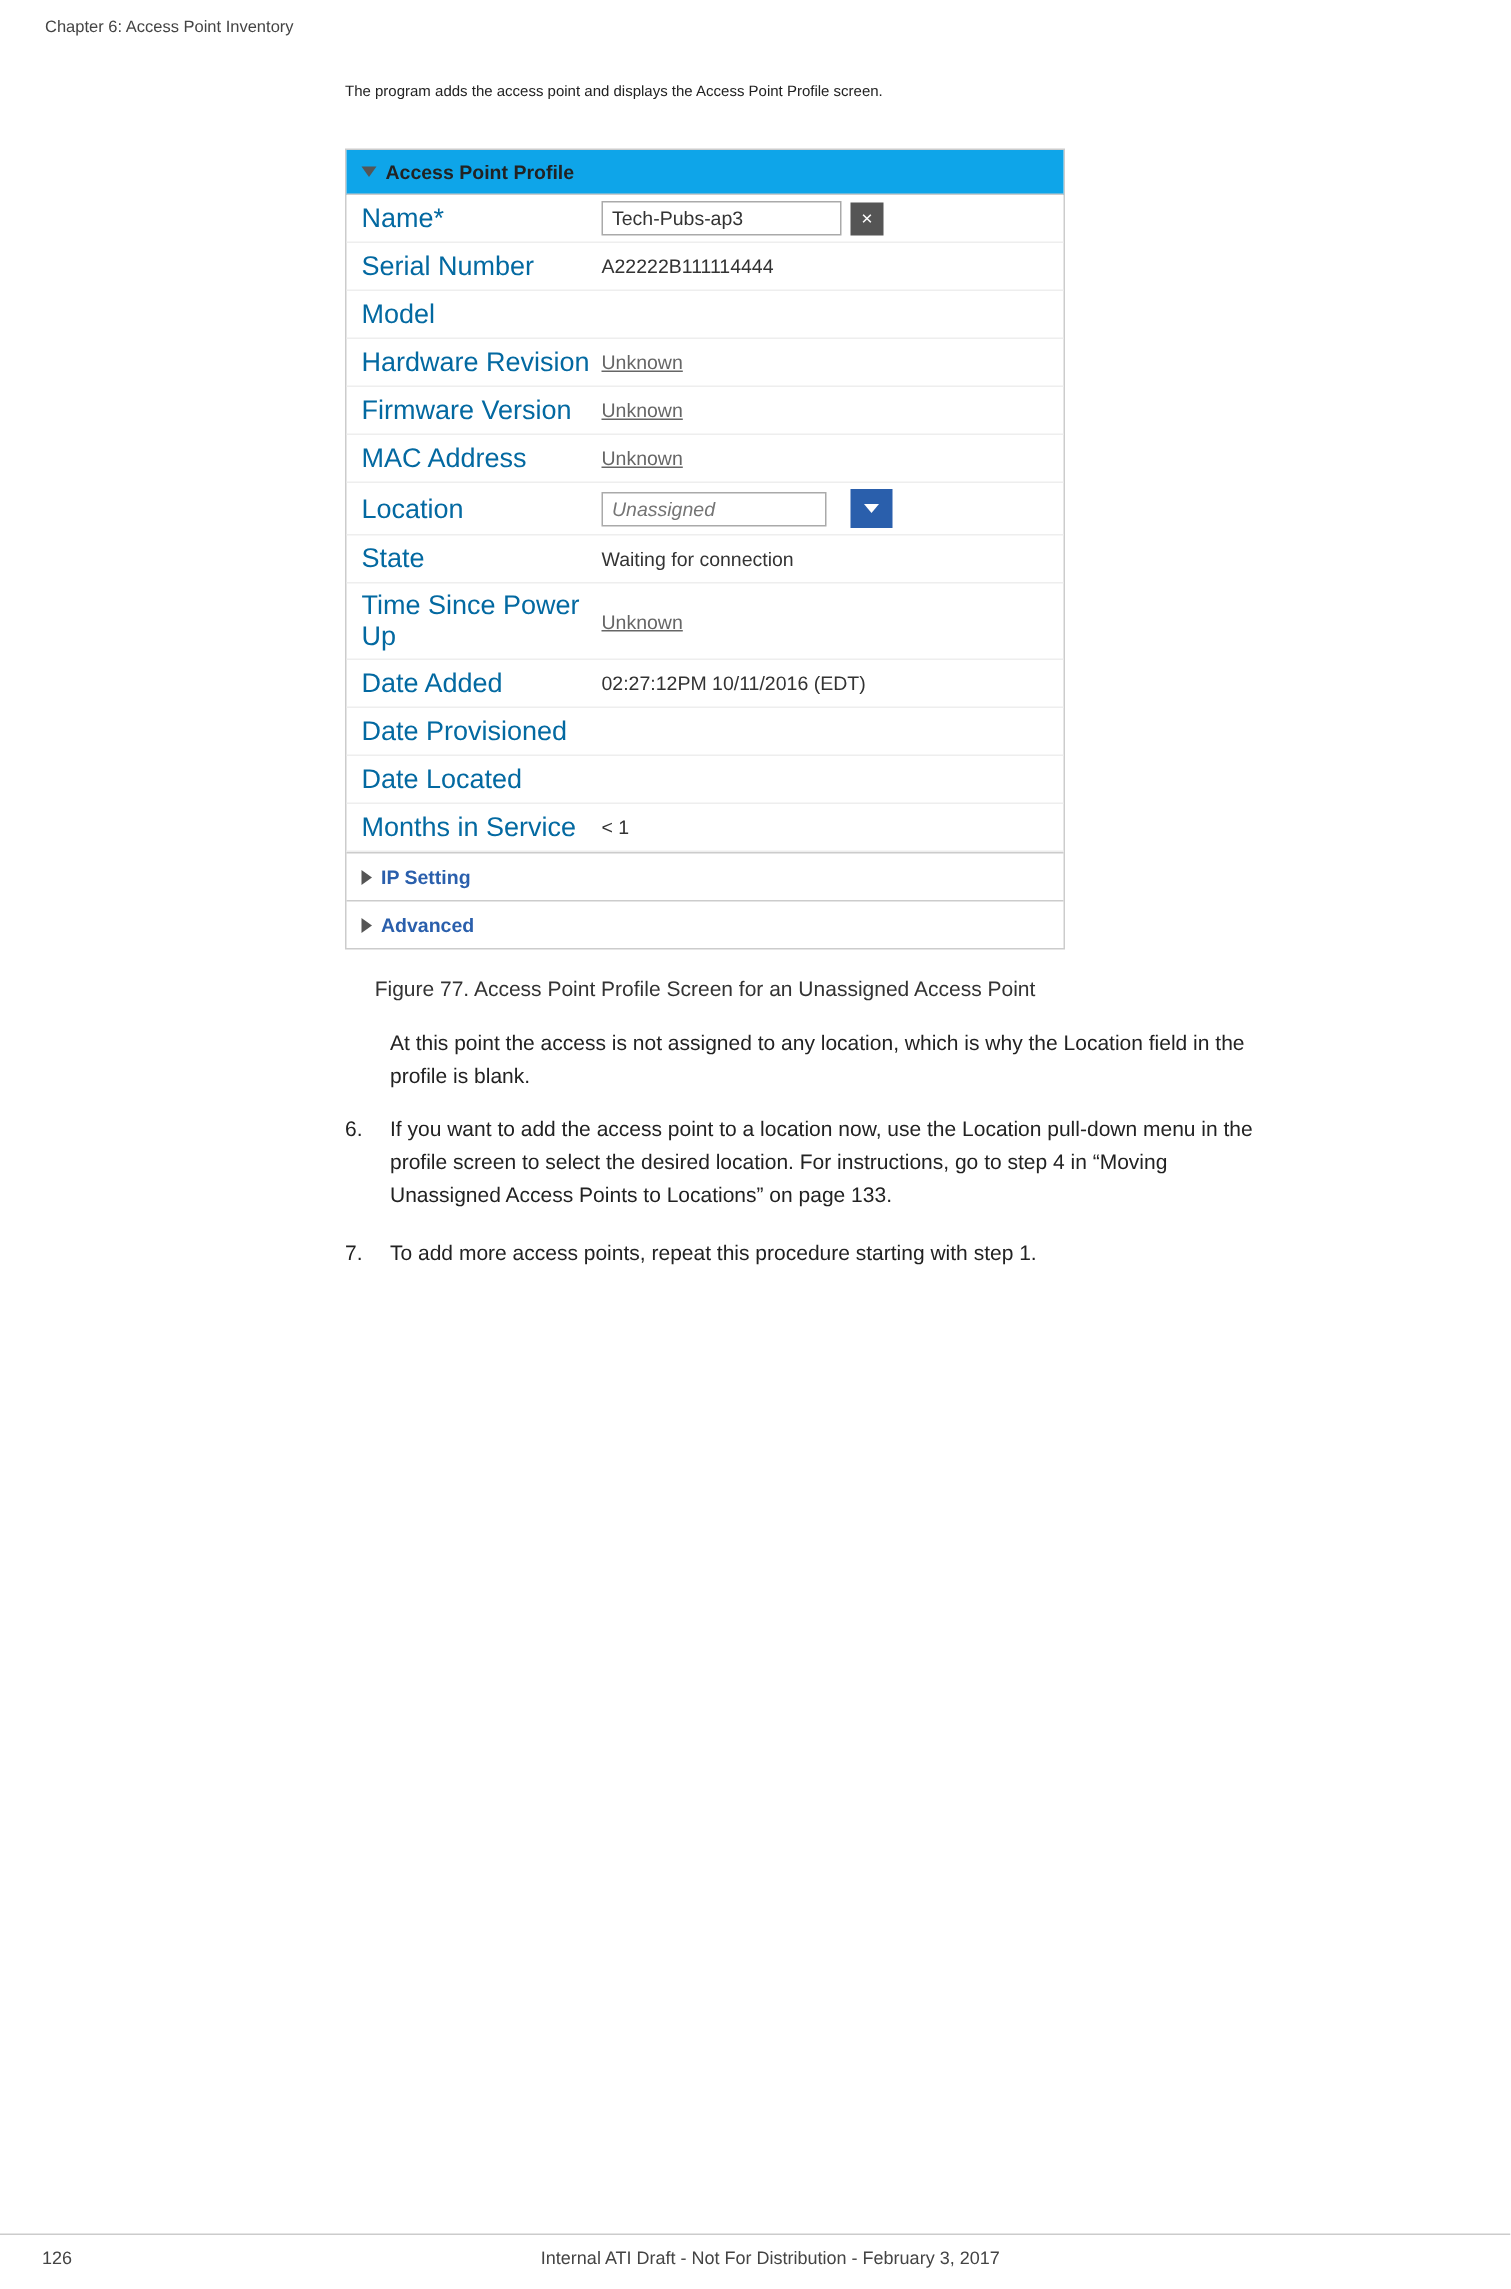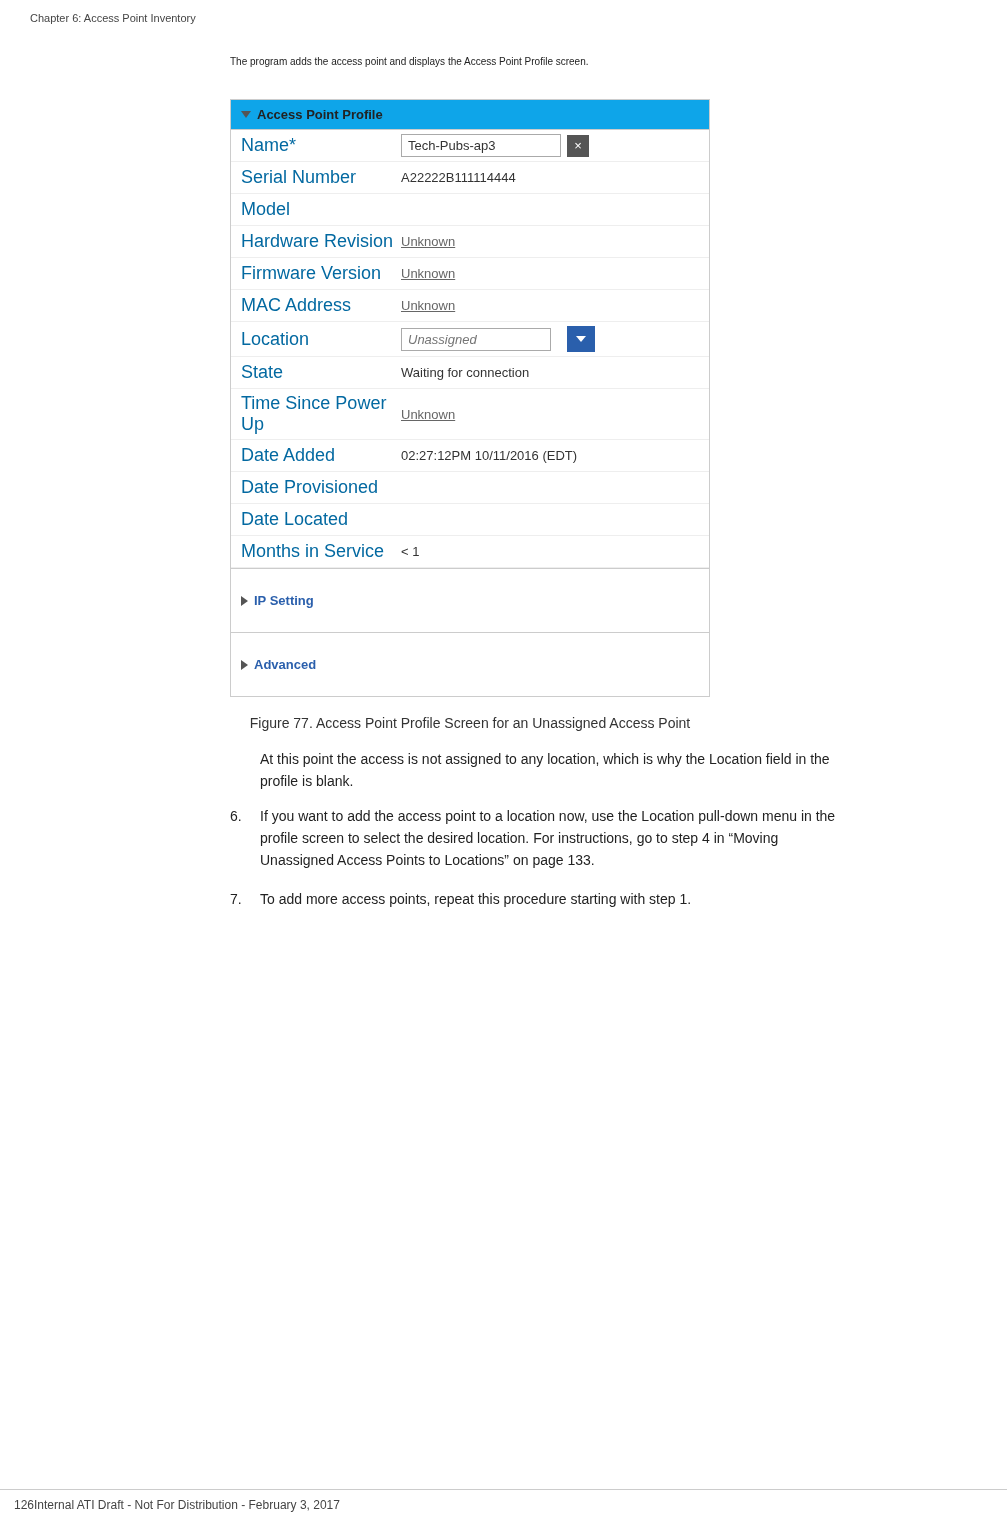--- a/index.html
+++ b/index.html
@@ -148,21 +148,21 @@
       width: 0; height: 0;
       border-left: 5px solid transparent;
       border-right: 5px solid transparent;
       border-top: 6px solid #fff;
       display: inline-block;
     }
 
     
     .collapsible-section {
       border-top: 1px solid #ccc;
-      padding: 24px 10px;
+      padding: 8px 10px;
       display: flex;
       align-items: center;
       gap: 6px;
       cursor: pointer;
     }
 
     .collapsible-section:last-child {
       border-bottom: none;
     }
 
@@ -218,23 +218,23 @@
       min-width: 20px;
     }
 
     
     .page-footer {
       position: absolute;
       bottom: 14px;
       left: 0;
       right: 0;
       display: flex;
-      justify-content: flex-start;
-      align-items: center;
-      padding: 0 14px;
+      justify-content: space-between;
+      align-items: center;
+      padding: 0 28px;
       font-size: 12px;
       color: #444;
       border-top: 1px solid #ccc;
       padding-top: 8px;
     }
 
     .footer-page-num {
       font-size: 12px;
     }
   </style>

